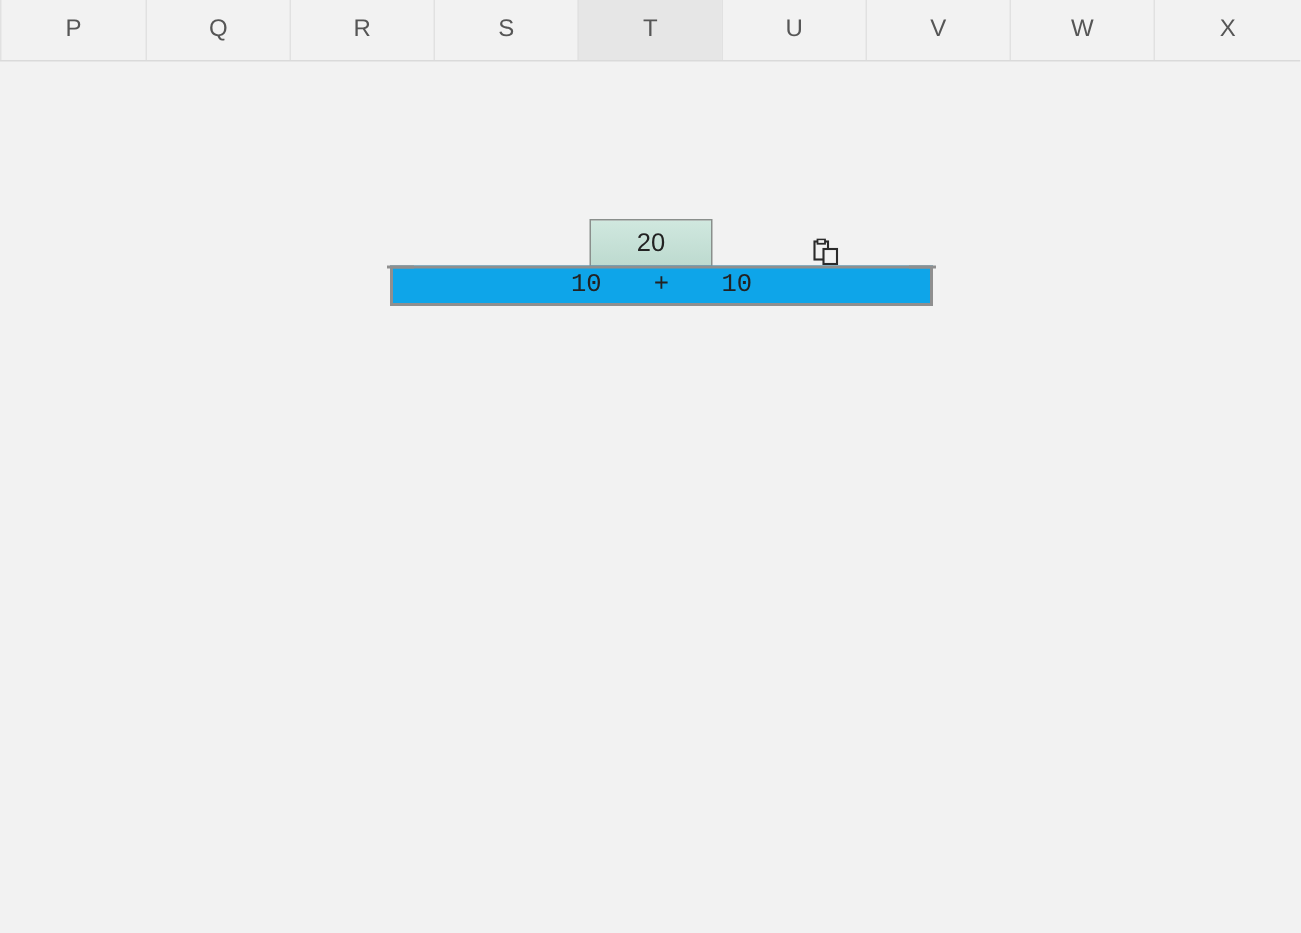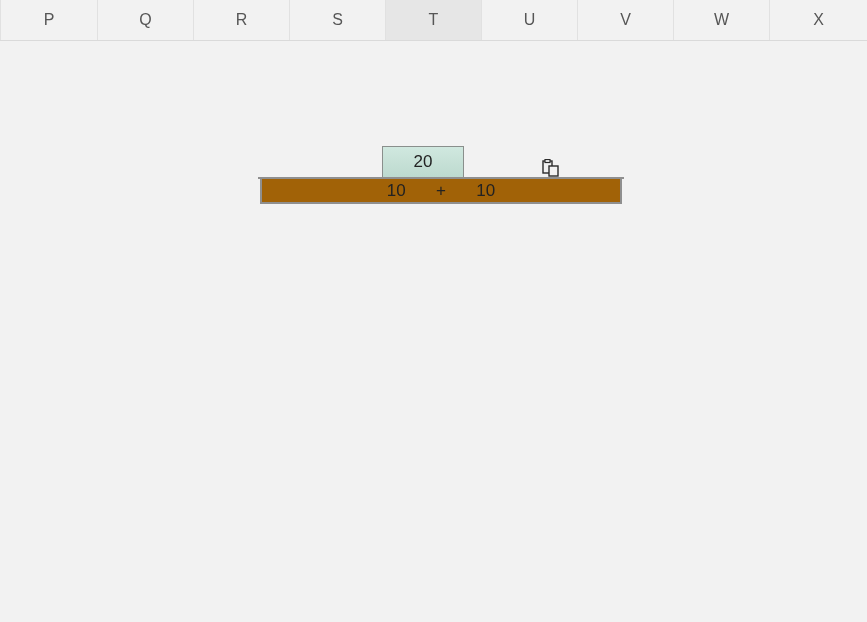--- a/index.html
+++ b/index.html
@@ -35,24 +35,25 @@
     text-align:center;
     color:#222;
     font-size:17px;
   }
   .active-cell-inner{line-height:30px;}
   
   .formula-row{
     position:absolute;
     box-sizing:border-box;
     border:2px solid #8f8f8f;
-    background:#a16207;
+    background:#0ea5e9;
     color:#222;
     font-size:17px;
     text-align:center;
+    font-family:Liberation Mono, monospace;
   }
   .formula-span{display:inline-block;}
   .formula-span.num{width:48px;text-align:center;}
   .formula-span.op{width:32px;text-align:center;}
   
   .nub{position:absolute;width:18px;height:2px;background:#8f8f8f;}
   .nub.left{left:-4px;top:-2px;}
   .nub.right{right:-4px;top:-2px;}
   
   .paste-tag{
@@ -70,21 +71,21 @@
   <div class="hdr" style="width: 96px;">Q</div>
   <div class="hdr" style="width: 96px;">R</div>
   <div class="hdr" style="width: 96px;">S</div>
   <div class="hdr active" style="width: 96px;">T</div>
   <div class="hdr" style="width: 96px;">U</div>
   <div class="hdr" style="width: 96px;">V</div>
   <div class="hdr" style="width: 96px;">W</div>
   <div class="hdr" style="width: 98px;">X</div>
 </div>
 
-<div class="active-cell" style="left: 382px; top: 146px; width: 82px; height: 32px;">
+<div class="active-cell" style="left: 393px; top: 146px; width: 82px; height: 32px;">
   <div class="active-cell-inner" style="line-height: 30px;">20</div>
 </div>
 
 <div class="formula-row" style="left: 260px; top: 177px; width: 362px; height: 27px; line-height: 23px;">
   <span class="nub left"></span>
   <span class="nub right"></span>
   <span class="formula-span num">10</span>
   <span class="formula-span op">+</span>
   <span class="formula-span num">10</span>
 </div>

